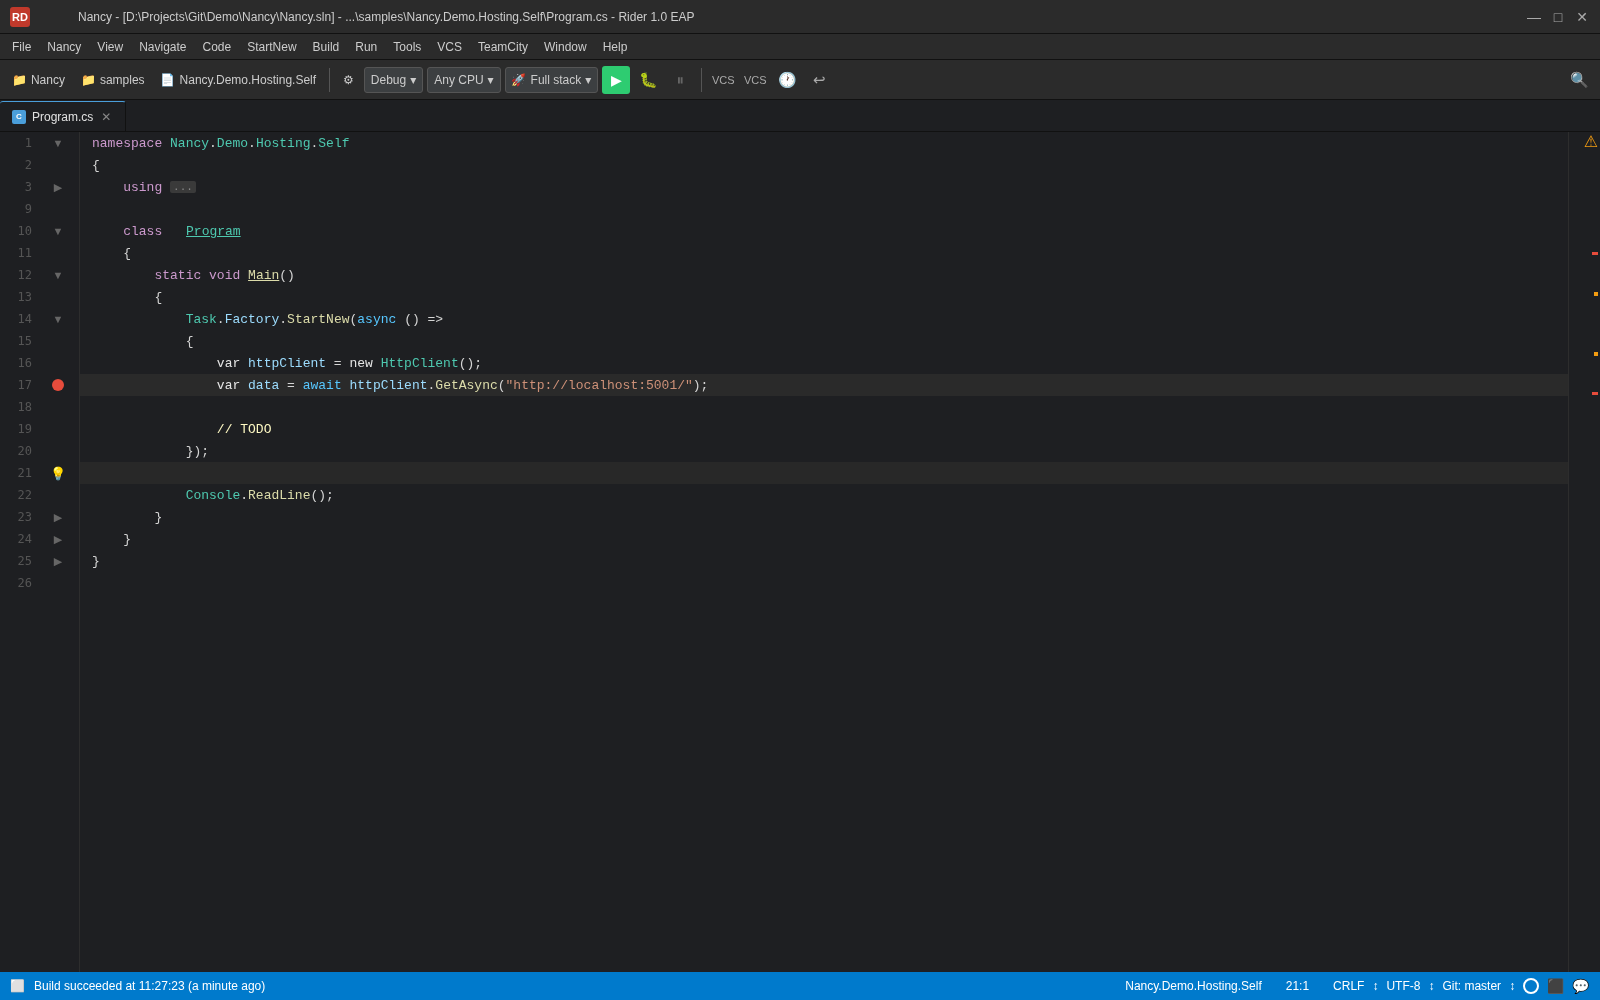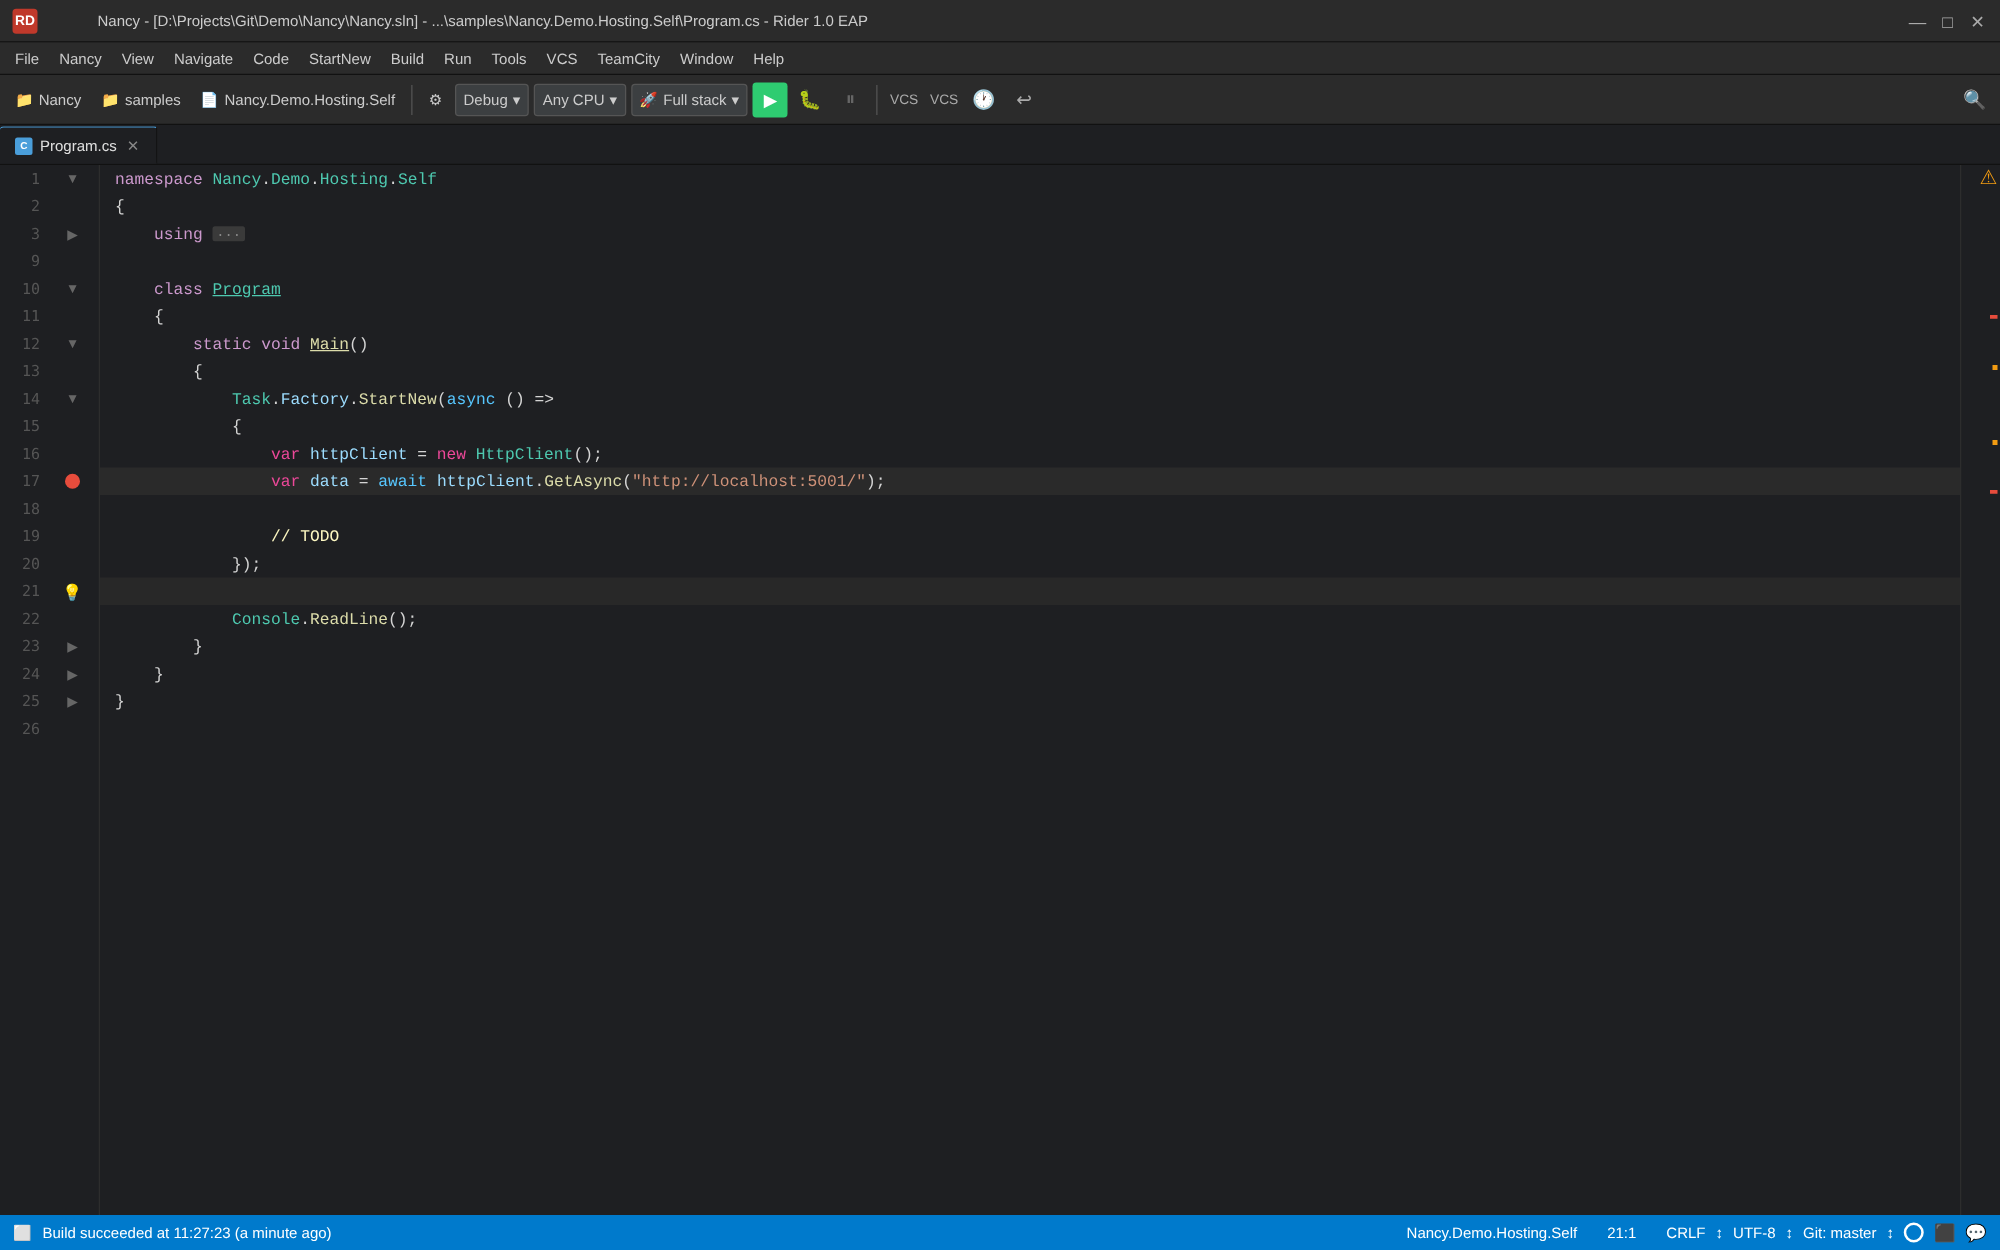--- a/index.html
+++ b/index.html
@@ -221,30 +221,30 @@
     }
     .code-line.highlighted {
       background: #2a2a2a;
     }
     .code-line.current-line {
       background: #282828;
     }
 
     
     .kw { color: #cc99cd; }       
-    .kw2 { color: #ec4899; }      
+    .kw2 { color: #e5e5e5; }      
     .kw3 { color: #57c7ff; }      
     .type { color: #4ec9b0; }     
     .method { color: #dcdcaa; }   
     .string { color: #ce9178; }   
     .comment { color: #fef9c3; }      
     .punct { color: #d4d4d4; }    
     .plain { color: #d4d4d4; }    
     .ns { color: #4ec9b0; }       
-    .cls { color: #4ec9b0; }      
+    .cls { color: #4ec9b0; margin-left: 16px; }      
     .prop { color: #9cdcfe; }
     .ellipsis { background: #3a3a3a; border-radius: 2px; padding: 0 3px; color: #888; font-size: 11px; }
     .underline { text-decoration: underline; }
 
     
     #minimap {
       width: 32px;
       background: #1e1f22;
       border-left: 1px solid #2d2d2d;
       position: relative;

